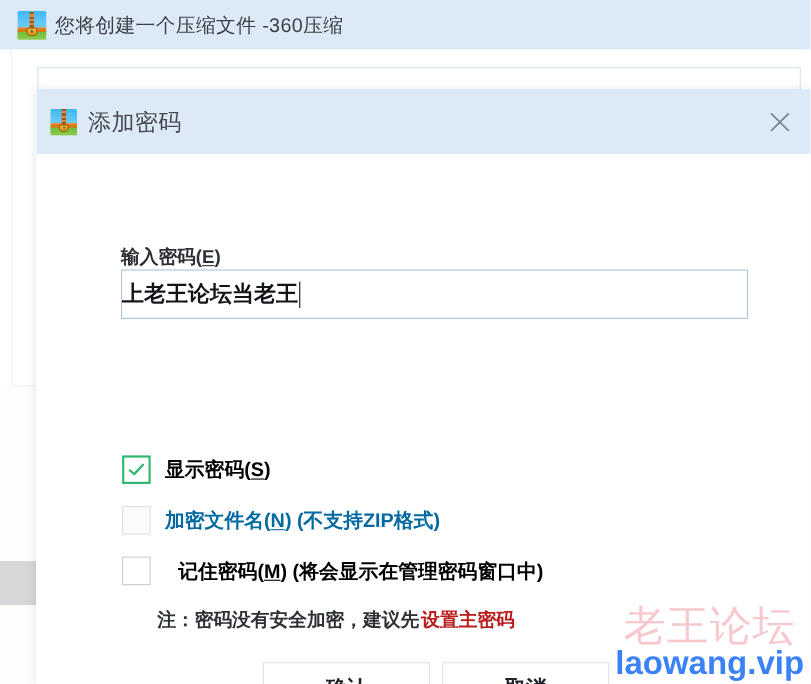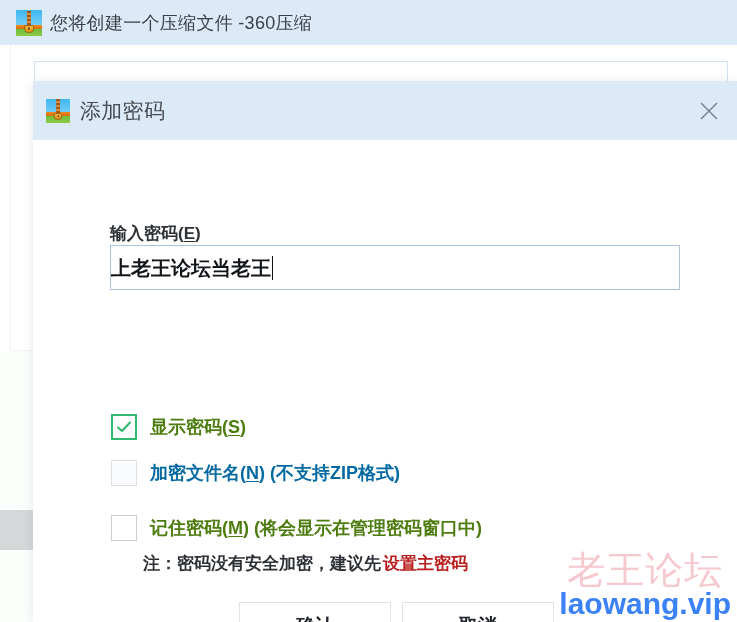--- a/index.html
+++ b/index.html
@@ -255,21 +255,21 @@
   
   .cb-row {
     position: absolute;
     left: 78px;
     display: flex;
     align-items: center;
     height: 30px;
   }
   .cb-row.r1 { top: 272px; }
   .cb-row.r2 { top: 318px; }
-  .cb-row.r3 { top: 373px; }
+  .cb-row.r3 { top: 364px; gap: 12px; }
 
   .cbox {
     width: 26px;
     height: 26px;
     box-sizing: border-box;
     border: 2px solid #2fb96f;
     background: #ffffff;
     flex: none;
     display: flex;
     align-items: center;
@@ -281,21 +281,21 @@
   }
   .cbox.disabled {
     border: 1px solid #dde1e5;
     background: #fafbfc;
     cursor: default;
   }
   .cbox svg { display: block; }
 
   .cb-label {
     font-size: 18px;
-    color: #4d7c0f;
+    color: #000000;
     margin-left: 13px;
     white-space: nowrap;
   }
   .cb-label.disabled { color: #0369a1; }
   .cb-label .mnem {
     text-decoration: underline;
     text-underline-offset: 2px;
   }
 
   

